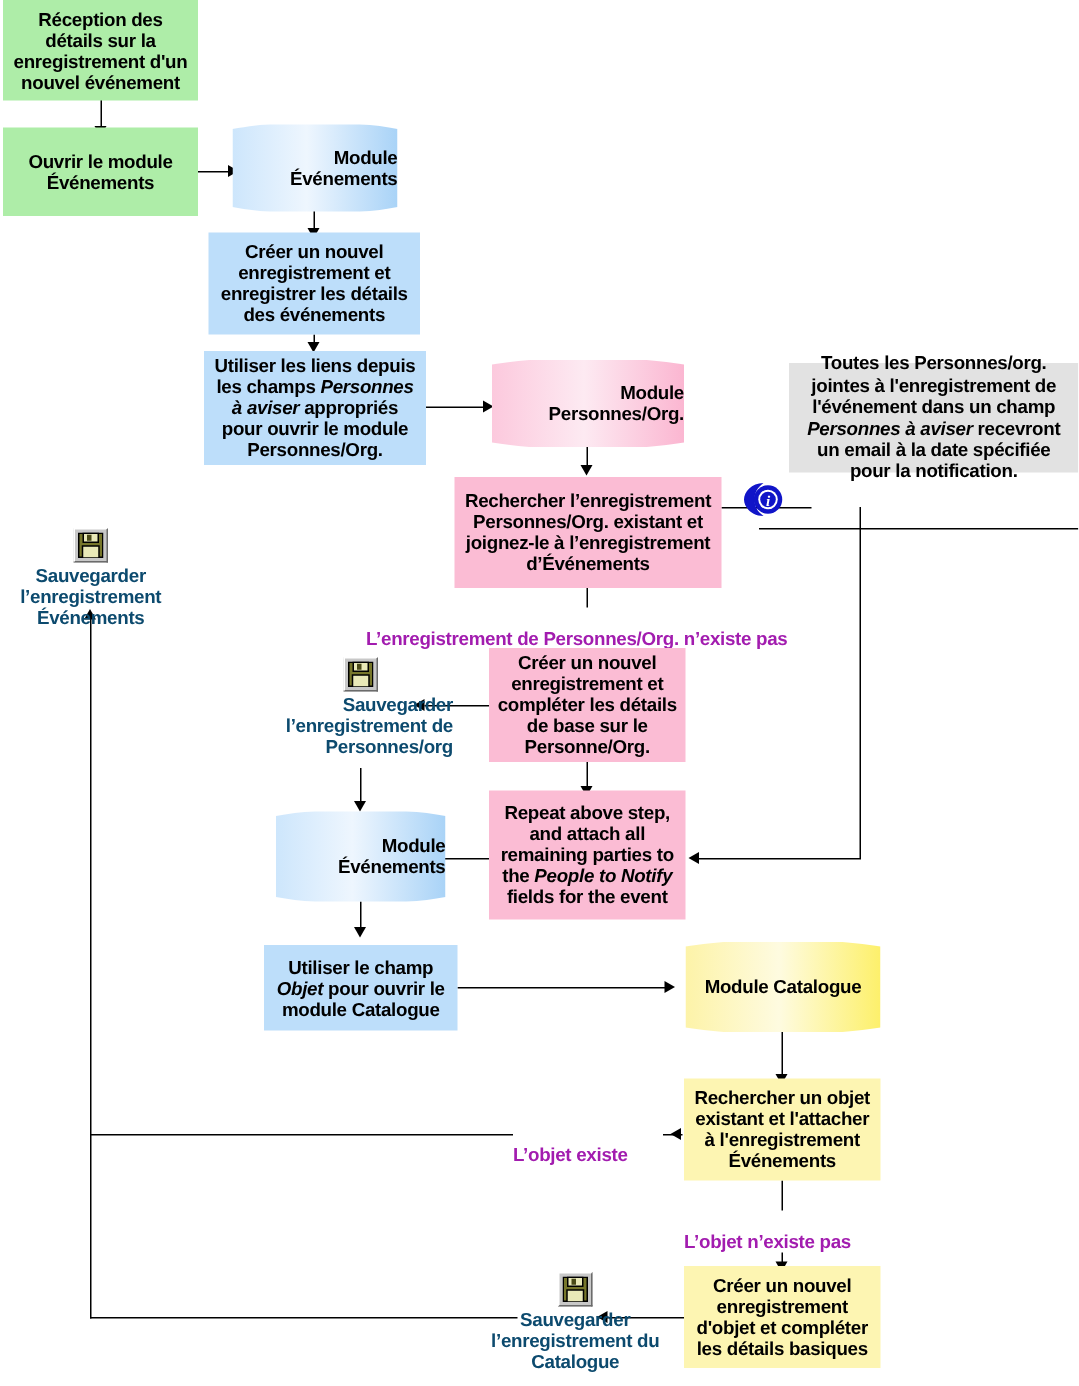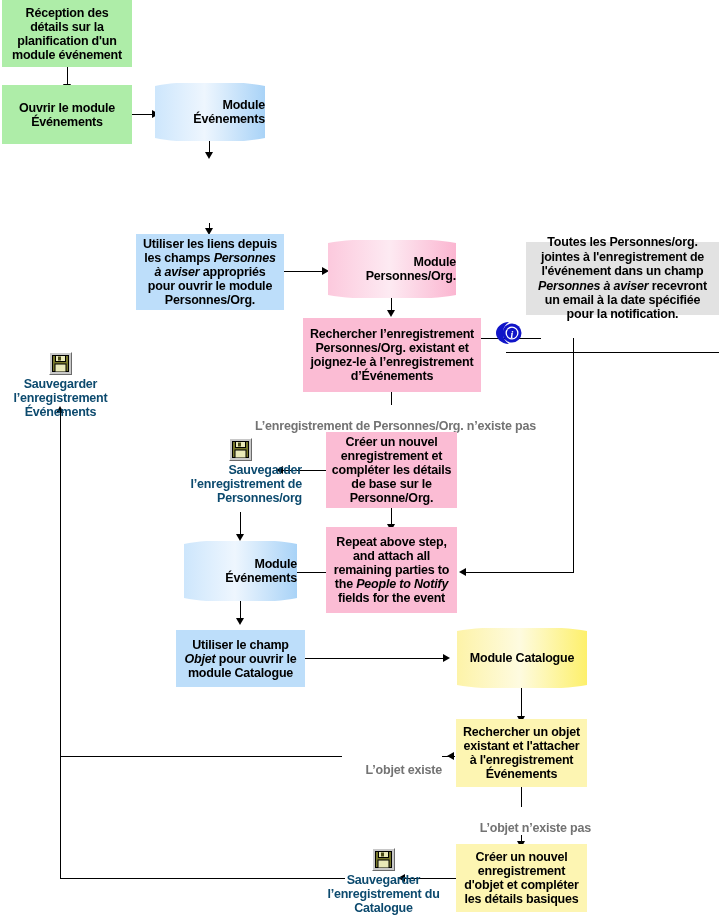--- a/index.html
+++ b/index.html
@@ -101,22 +101,22 @@
   }
   .arrow.left {
     border-top: 4px solid transparent;
     border-bottom: 4px solid transparent;
     border-right: 7px solid #000;
   }
   .edgelabel {
     position: absolute;
     font-size: 12.5px;
     font-weight: bold;
-    color: #737373;
-    text-align: right;
+    color: #a21caf;
+    text-align: left;
     line-height: 1.12;
     letter-spacing: -0.2px;
     background: #ffffff;
     white-space: pre-line;
   }
   .savegroup {
     position: absolute;
     display: flex;
     flex-direction: column;
     align-items: center;
@@ -227,41 +227,44 @@
   <div class="arrow down" style="left:517px; top:841px;"></div>
 
   <div class="edge h" style="left:404px; top:878px; width:55px;"></div>
   <div class="arrow left" style="left:398px; top:874px;"></div>
 
   <div class="edge h" style="left:60px; top:878px; width:285px;"></div>
   <div class="edge v" style="left:60px; top:410px; height:469px;"></div>
   <div class="arrow up" style="left:56px; top:406px;"></div>
 
   <div class="node box green" style="left:2px; top:0px; width:130px; height:67px;">
-    <span>Réception des détails sur la planification d'un module événement</span>
+    <span>Réception des détails sur la enregistrement d'un nouvel événement</span>
   </div>
 
   <div class="node box green" style="left:2px; top:85px; width:130px; height:59px;">
     <span>Ouvrir le module Événements</span>
   </div>
 
   <div class="banner" style="left:155px; top:83px; width:110px; height:58px;">
     <svg width="110" height="58" viewBox="0 0 110 58">
       <defs>
         <linearGradient id="gblue1" x1="0" y1="0" x2="1" y2="0">
           <stop offset="0%" stop-color="#cde6fc"></stop>
           <stop offset="45%" stop-color="#eef6fe"></stop>
           <stop offset="100%" stop-color="#a9d3f7"></stop>
         </linearGradient>
       </defs>
       <path d="M0,3 C30,-3 80,-3 110,3 L110,55 C80,61 30,61 0,55 Z" fill="url(#gblue1)"></path>
     </svg>
     <div class="banner-label">Module Événements</div>
   </div>
 
+  <div class="node box blue" style="left:139px; top:155px; width:141px; height:68px;">
+    <span>Créer un nouvel enregistrement et enregistrer les détails des événements</span>
+  </div>
 
   <div class="node box blue" style="left:136px; top:234px; width:148px; height:76px;">
     <span>Utiliser les liens depuis les champs <i class="it">Personnes à aviser</i> appropriés pour ouvrir le module Personnes/Org.</span>
   </div>
 
   <div class="banner" style="left:328px; top:240px; width:128px; height:58px;">
     <svg width="128" height="58" viewBox="0 0 128 58">
       <defs>
         <linearGradient id="gpink1" x1="0" y1="0" x2="1" y2="0">
           <stop offset="0%" stop-color="#fcc9dd"></stop>

